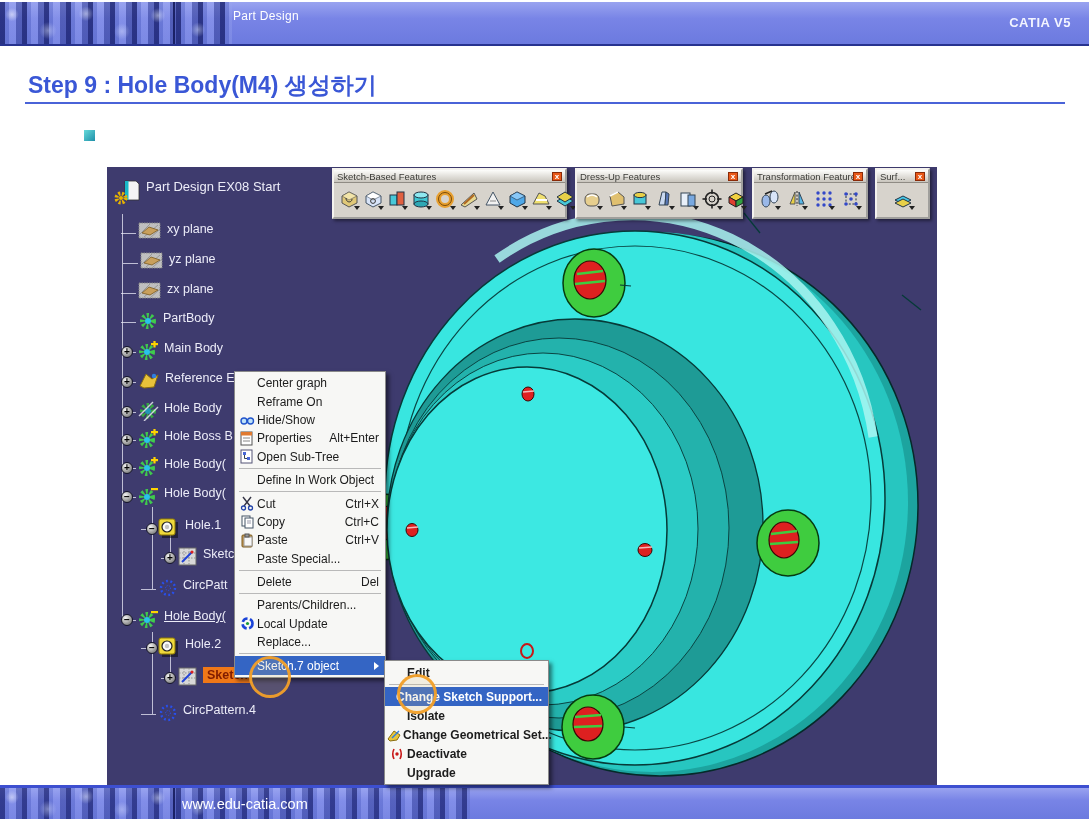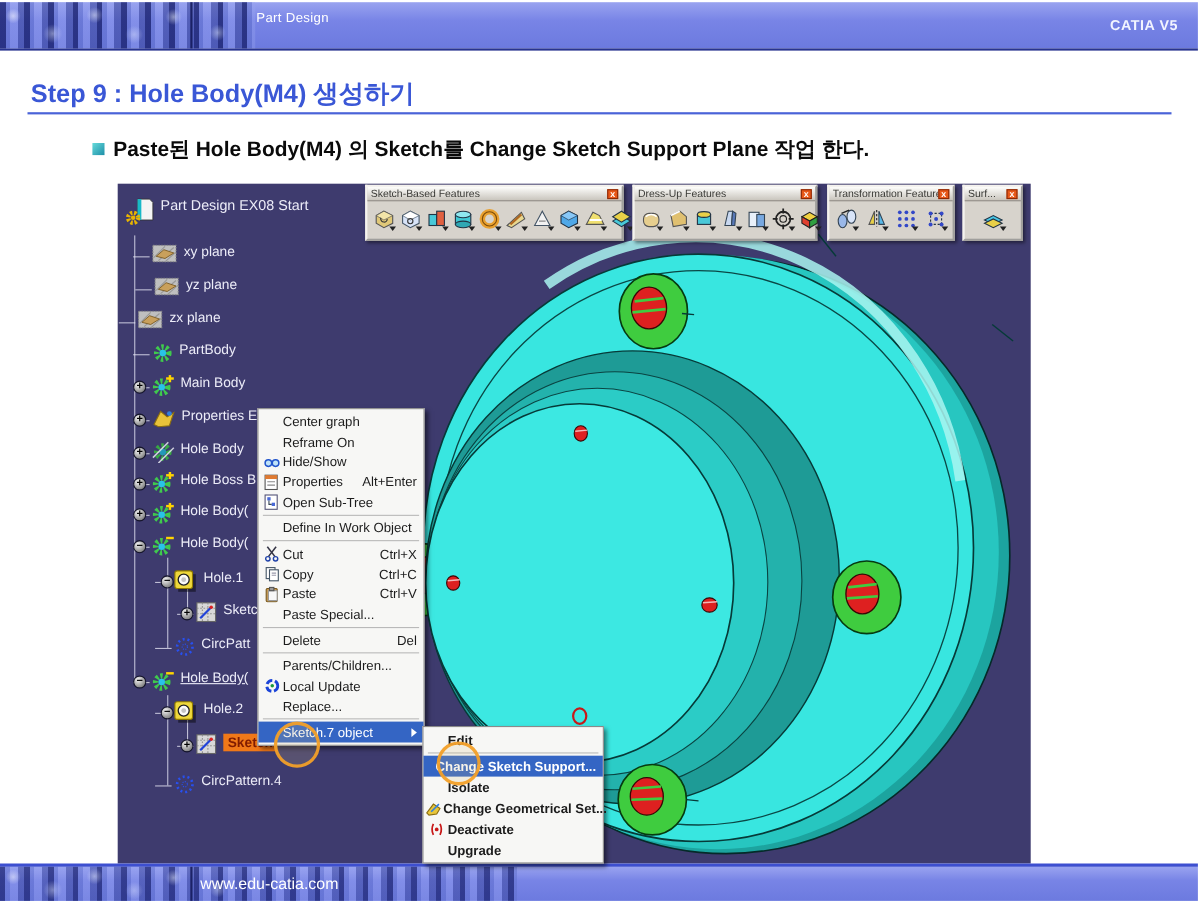--- a/index.html
+++ b/index.html
@@ -91,21 +91,20 @@
   <div class="band header">
     <div class="band-texture" style="width:232px"></div>
     <div class="tex-line"></div>
     <span class="app-title">Part Design</span>
     <span class="brand">CATIA V5</span>
   </div>
 
   <div class="step-title">Step 9 : Hole Body(M4) 생성하기</div>
   <div class="title-rule"></div>
   <div class="bullet-sq"></div>
-  <div class="bullet-text">Paste된 Hole Body(M4) 의 Sketch를 Change Sketch Support Plane 작업 한다.</div>
 
   <div class="shot">
 
     <svg class="model-svg" width="830" height="618" viewBox="0 0 830 618">
 
       <ellipse cx="553" cy="338" rx="258" ry="271" fill="#1CA49F" stroke="#052A29" stroke-width="1.5"></ellipse>
       <ellipse cx="545" cy="335" rx="256" ry="270" fill="#27C6C0"></ellipse>
 
       <ellipse cx="528" cy="331" rx="250" ry="267" fill="#38E6E0" stroke="#063A38" stroke-width="1.5"></ellipse>
       <path d="M390,92 A244,260 0 0 1 766,270" stroke="#A9F4F0" stroke-width="9" fill="none" opacity="0.85"></path>
@@ -196,21 +195,21 @@
     <div class="tr" style="left:33px;top:85px">
       <span><svg width="24" height="18">
         <rect x="1" y="1" width="21" height="15" fill="#BFBFBF" stroke="#888" stroke-dasharray="1.5 1"></rect>
         <line x1="2" y1="12" x2="12" y2="2" stroke="#979797"></line>
             <line x1="6" y1="15" x2="20" y2="3" stroke="#979797"></line>
             <line x1="12" y1="16" x2="22" y2="7" stroke="#979797"></line>
         <polygon points="4,11 11,5 20,8 12,13" fill="#C9A05C" stroke="#7A5A22" stroke-width="0.8"></polygon>
           </svg></span>
       <span>yz plane</span>
     </div>
-    <div class="tr" style="left:18px;top:115px">
+    <div class="tr" style="left:31px;top:115px">
       <span><svg width="24" height="18">
         <rect x="1" y="1" width="21" height="15" fill="#BFBFBF" stroke="#888" stroke-dasharray="1.5 1"></rect>
         <line x1="2" y1="12" x2="12" y2="2" stroke="#979797"></line>
             <line x1="6" y1="15" x2="20" y2="3" stroke="#979797"></line>
             <line x1="12" y1="16" x2="22" y2="7" stroke="#979797"></line>
         <polygon points="4,11 11,5 20,8 12,13" fill="#C9A05C" stroke="#7A5A22" stroke-width="0.8"></polygon>
           </svg></span>
       <span>zx plane</span>
     </div>
 
@@ -228,21 +227,21 @@
         <rect x="13" y="2" width="7" height="2.2" fill="#FFD400"></rect>
             <rect x="15.4" y="0" width="2.2" height="6.5" fill="#FFD400"></rect>
           </svg></span>
       <span>Main Body</span>
     </div>
     <div class="tr" style="left:31px;top:204px">
       <span><svg width="22" height="19">
         <polygon points="2,15 8,3 14,8 20,4 16,16 6,17" fill="#E8C23A" stroke="#8A6D10"></polygon>
         <circle cx="16" cy="5" r="2.2" fill="#2F7FE0"></circle>
           </svg></span>
-      <span>Properties E</span>
+      <span>Reference E</span>
     </div>
     <div class="tr" style="left:31px;top:234px">
       <span><svg width="21" height="20">
         <circle cx="10" cy="10" r="5.5" fill="none" stroke="#37A843" stroke-width="5" stroke-dasharray="2.1 1.9"></circle>
         <circle cx="10" cy="10" r="3" fill="#2399B8"></circle>
         <line x1="1" y1="15" x2="15" y2="1" stroke="rgba(230,230,240,.85)" stroke-width="1.4"></line>
         <line x1="6" y1="20" x2="20" y2="6" stroke="rgba(230,230,240,.85)" stroke-width="1.4"></line>
           </svg></span>
       <span>Hole Body</span>
     </div>

